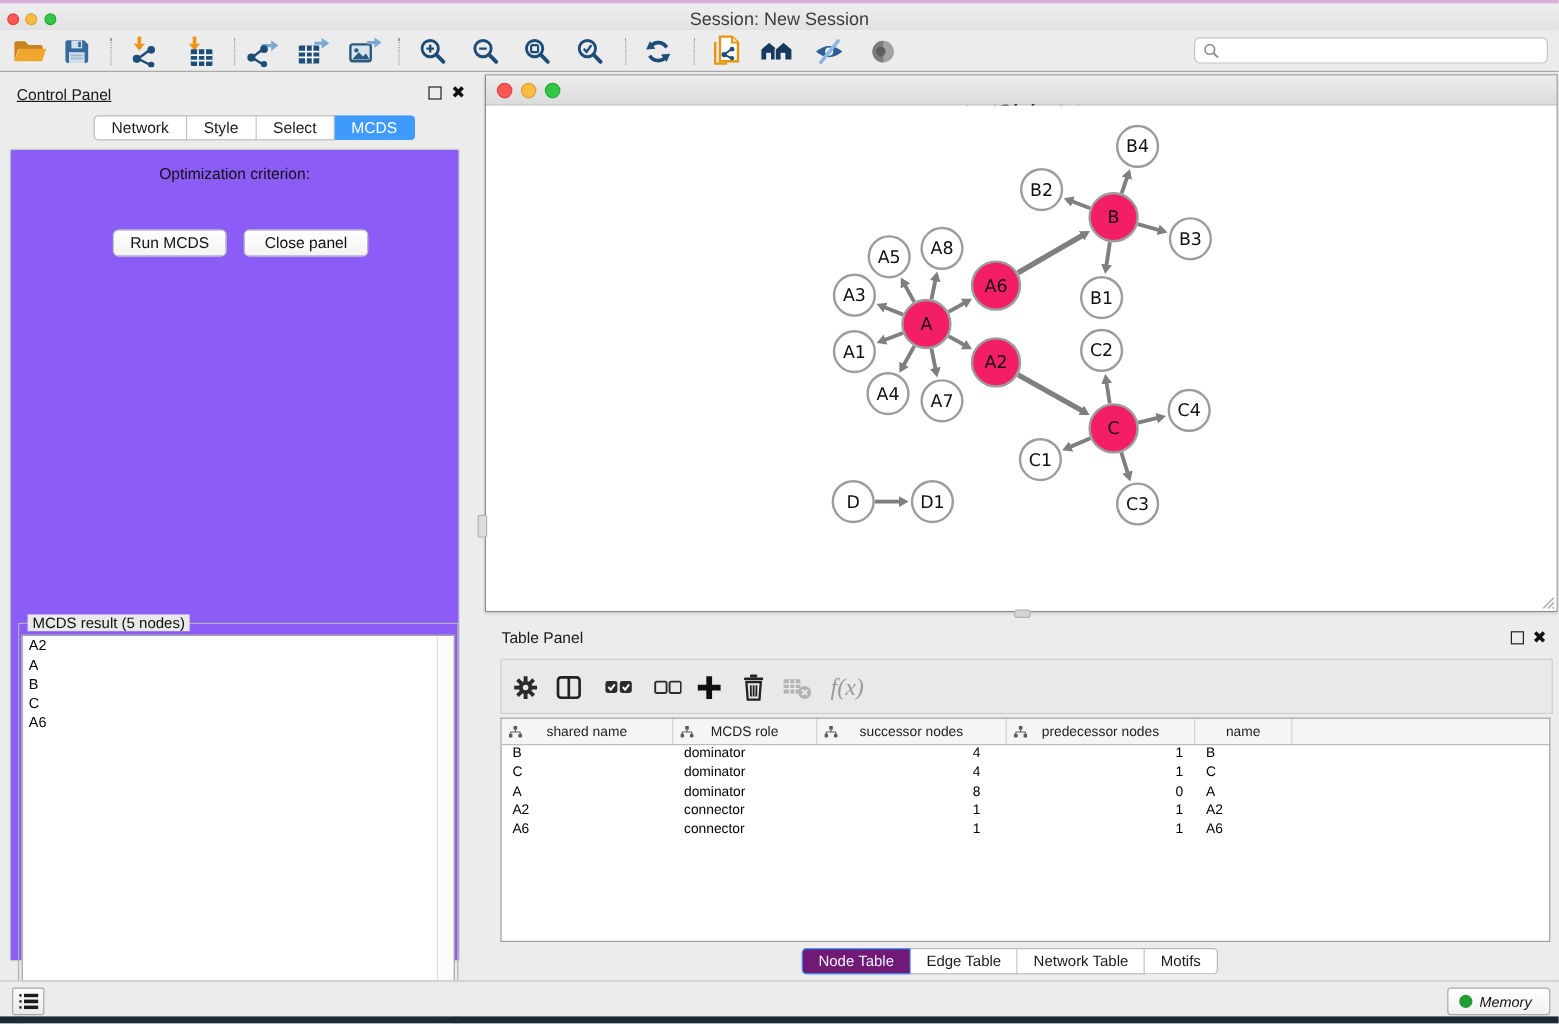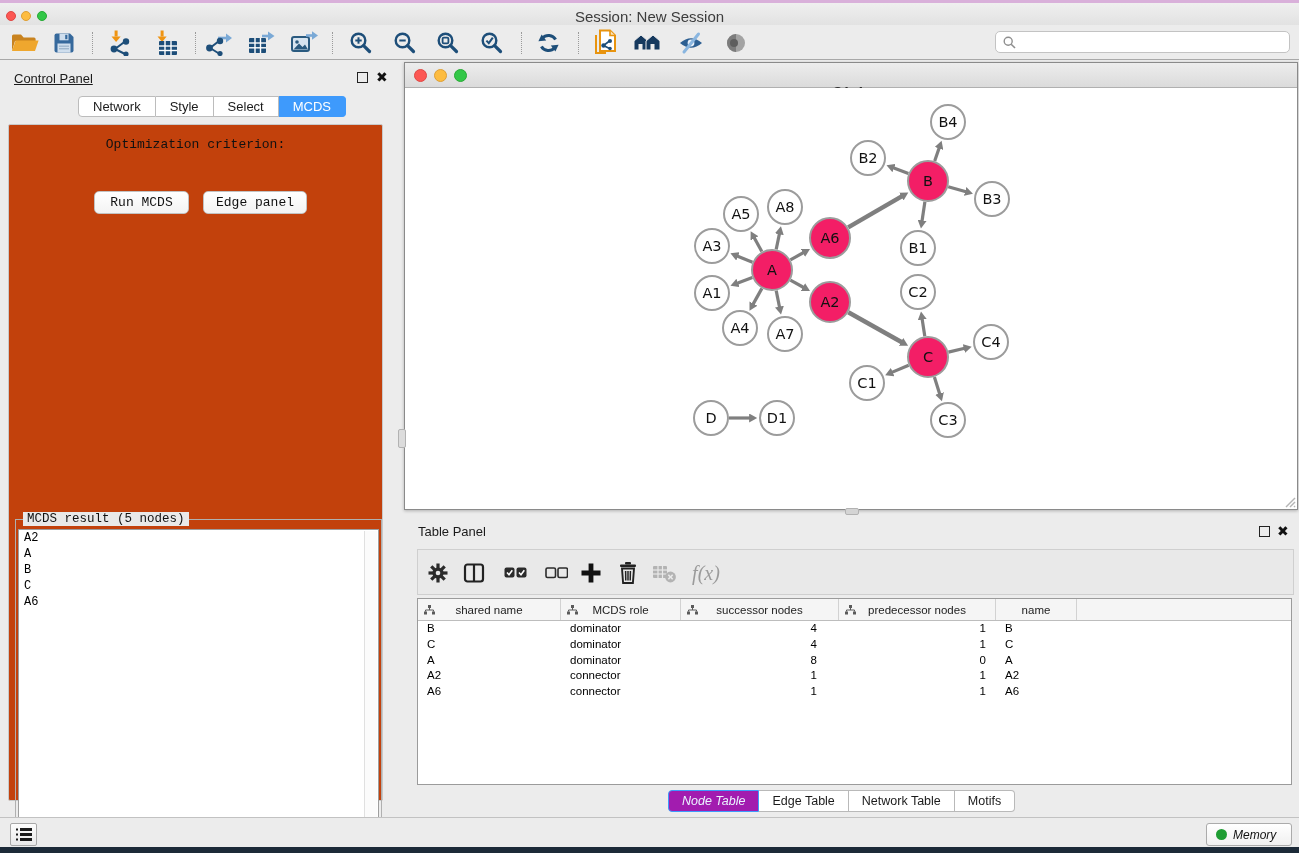--- a/index.html
+++ b/index.html
@@ -29,21 +29,21 @@
   
   #control-panel { left:0; top:62px; width:391px; height:748px; background:#ececec; }
   #cp-title { left:14px; top:9px; font-size:13px; color:#1b1b1b;text-decoration:underline; }
   .panel-float { width:11px; height:11px; border:1.6px solid #222; }
   .panel-close { font-size:14px; font-weight:bold; color:#111; line-height:11px; }
   #cp-tabs { left:78px; top:34px; height:21px; display:flex; }
   .seg { background:#fff; border:1px solid #bcbcbc; border-left:none; font-size:13px; color:#1b1b1b; padding:2px 14px; line-height:16px; }
   .seg:first-child { border-left:1px solid #bcbcbc; border-radius:4px 0 0 4px; }
   .seg:last-child { border-radius:0 4px 4px 0; }
   .seg.selected { background:#3e9afc; border-color:#3e9afc; color:#fff; }
-  #cp-content { left:8px; top:62px; width:375px; height:677px; border:1px solid #c9c9c9; border-radius:2px; background:#c2410c;font-family:Liberation Mono, monospace; }
+  #cp-content { left:8px; top:62px; width:375px; height:677px; border:1px solid #c9c9c9; border-radius:2px; background:#8b5cf6; }
   #opt-label { width:100%; top:12px; text-align:center; font-size:13px; color:#111; }
   #criterion-select { left:36px; top:33px; width:312px; height:22px; background:#fff; border:1px solid #b9b9b9; border-radius:4px; display:flex; align-items:center; }
   #criterion-value { font-size:13px; padding-left:8px; color:#000; flex:1; white-space:nowrap; }
   #select-stepper { width:19px; height:20px; background:linear-gradient(#6cb2fd,#2f8dfb); border-radius:3px; margin-right:1px; display:flex; flex-direction:column; align-items:center; justify-content:center; gap:1px; }
   .btn { background:linear-gradient(#ffffff,#f3f3f3); border:1px solid #c2c2c2; border-radius:5px; font-size:13px; color:#111; text-align:center; line-height:21px; height:23px; }
   #run-btn { left:85px; top:66px; width:95px; }
   #close-btn { left:194px; top:66px; width:104px; }
   #result-group { left:6px; top:394px; width:367px; height:341px; border:1px solid #b0b0b0; }
   #result-title { top:-8px; left:7px; background:#e9e9e9; padding:0 4px; font-size:12.5px; color:#111; }
   #mcds-list { left:2px; top:9px; width:361px; height:328px; background:#fff; border:1px solid #9e9e9e; overflow:hidden; }
@@ -72,21 +72,21 @@
   #node-table { left:14px; top:83px; width:875px; height:187px; background:#fff; border:1px solid #9b9b9b; overflow:hidden; }
   #table-head { display:flex; height:22px; background:#f5f5f5; border-bottom:1px solid #bdbdbd; }
   .th { position:relative; border-right:1px solid #d2d2d2; display:flex; align-items:center; justify-content:center; font-size:11.5px; color:#222; }
   .th .th-icon { position:absolute; left:6px; top:6px; }
   .tr { display:flex; height:15.8px; }
   .td { font-size:11.5px; color:#000; line-height:15.8px; padding-left:9px; white-space:nowrap; overflow:hidden; }
   #tp-tabs { left:265px; top:275px; height:22px; display:flex; }
   .seg2 { background:#ffffff; border:1px solid #b9b9b9; border-left:none; font-size:12.5px; color:#1b1b1b; padding:3px 13px; line-height:15px; }
   .seg2:first-child { border-left:1px solid #b9b9b9; border-radius:4px 0 0 4px; }
   .seg2:last-child { border-radius:0 4px 4px 0; }
-  .seg2.selected { background:#a21caf; border-color:#3e9afc; color:#eaf3ff;font-style:italic; }
+  .seg2.selected { background:#701a75; border-color:#3e9afc; color:#eaf3ff; }
 
   
   #status-bar { left:0; top:817px; width:1299px; height:30px; background:#ececec; border-top:1px solid #c2c2c2; }
   #status-list-btn { left:10px; top:5px; width:27px; height:23px; background:linear-gradient(#fdfdfd,#e9e9e9); border:1px solid #a8a8a8; border-radius:2px; display:flex; align-items:center; justify-content:center; }
   #memory-btn { left:1206px; top:5px; width:86px; height:23px; background:linear-gradient(#ffffff,#f0f0f0); border:1px solid #ababab; border-radius:3px; display:flex; align-items:center; gap:6px; padding-left:9px;font-style:italic; }
   #memory-dot { width:11px; height:11px; border-radius:50%; background:#1f9d33; }
   #memory-label { font-size:12px; color:#111; }
 </style>
 </head>
 <body>
@@ -283,21 +283,21 @@
   <span class="abs panel-close" style="left:376px; top:10px">✖</span>
   <div id="cp-tabs" class="abs">
     <span class="seg">Network</span>
     <span class="seg">Style</span>
     <span class="seg">Select</span>
     <span class="seg selected">MCDS</span>
   </div>
   <div id="cp-content" class="abs">
     <div id="opt-label" class="abs">Optimization criterion:</div>
     <div id="run-btn" class="abs btn">Run MCDS</div>
-    <div id="close-btn" class="abs btn">Edge panel</div>
+    <div id="close-btn" class="abs btn">Close panel</div>
     <div id="result-group" class="abs">
       <span id="result-title" class="abs">MCDS result (5 nodes)</span>
       <div id="mcds-list" class="abs">
         <div class="list-item">A2</div>
           <div class="list-item">A</div>
           <div class="list-item">B</div>
           <div class="list-item">C</div>
           <div class="list-item">A6</div>
           <div id="mcds-scroll" class="abs"></div>
       </div>

